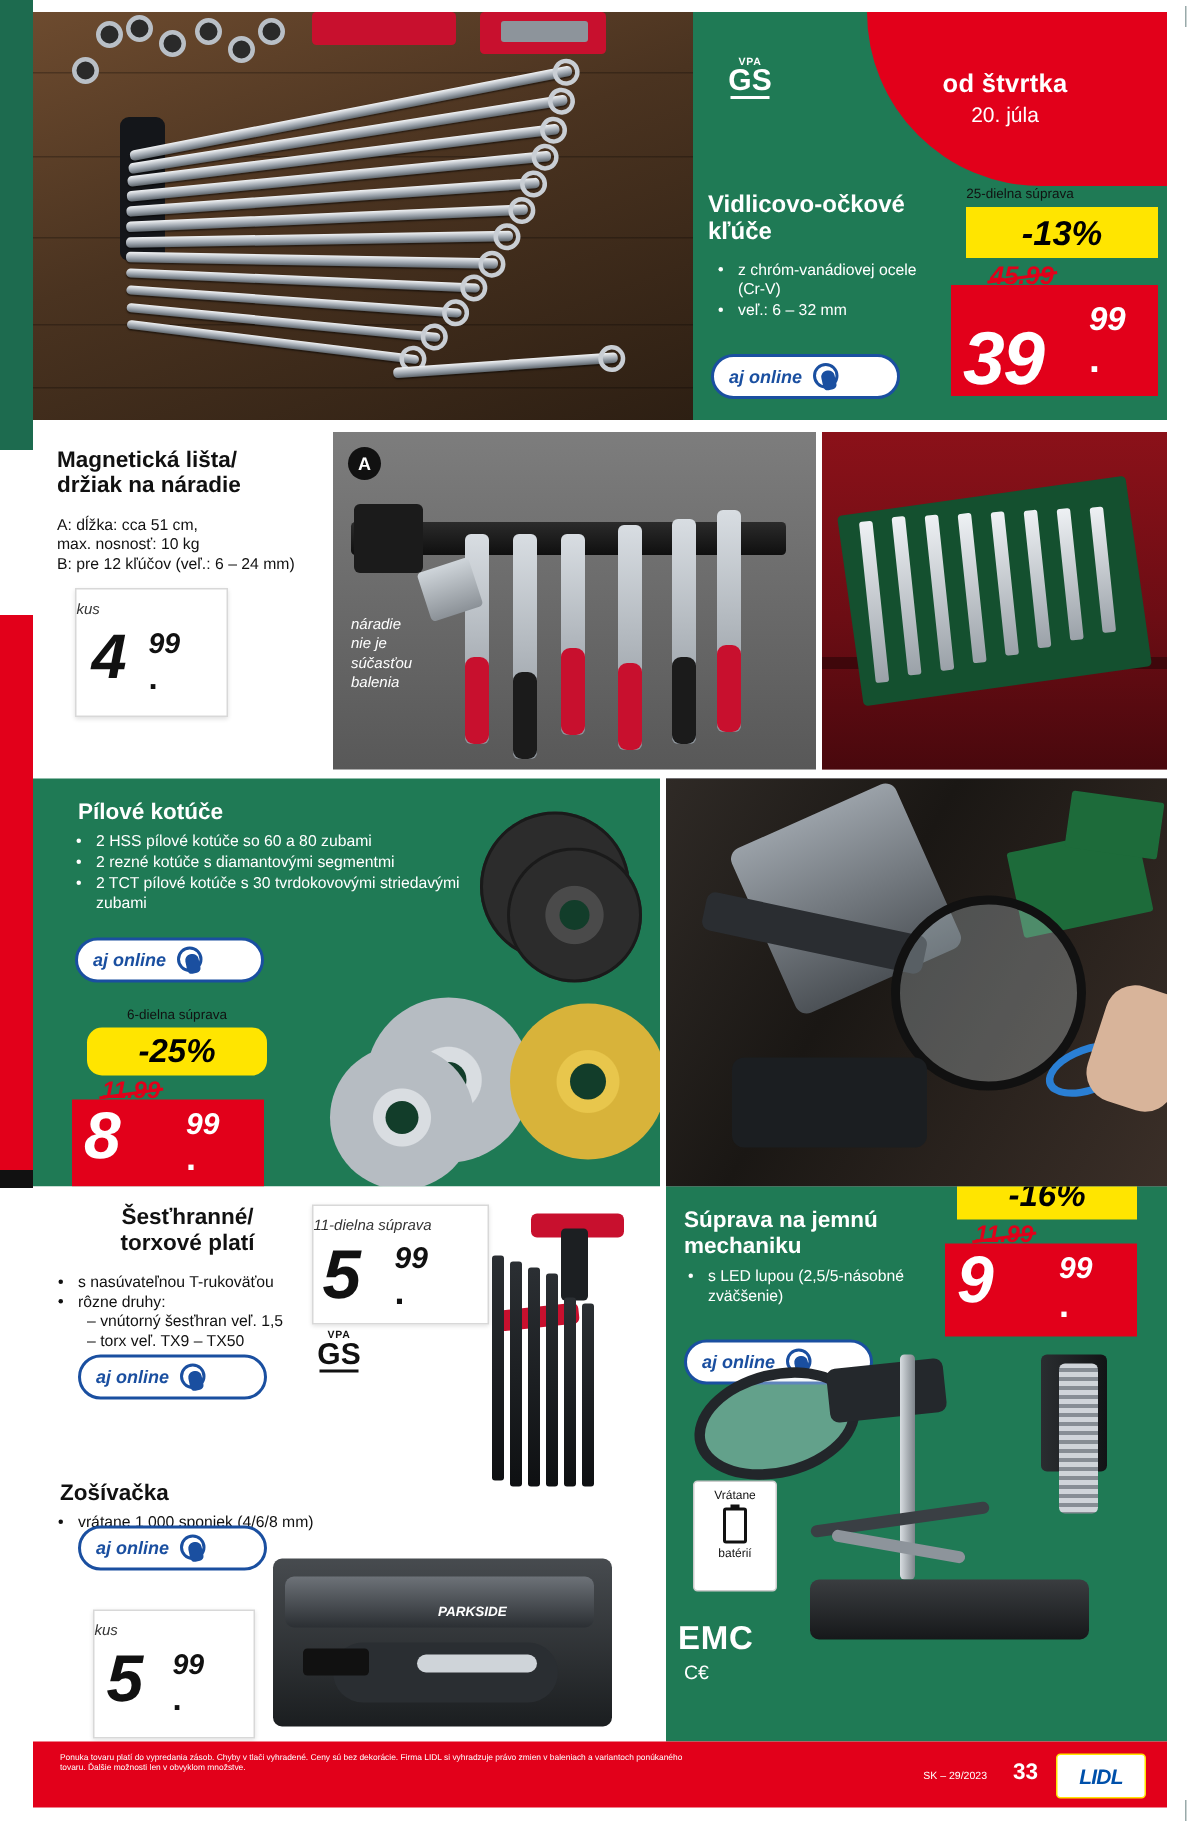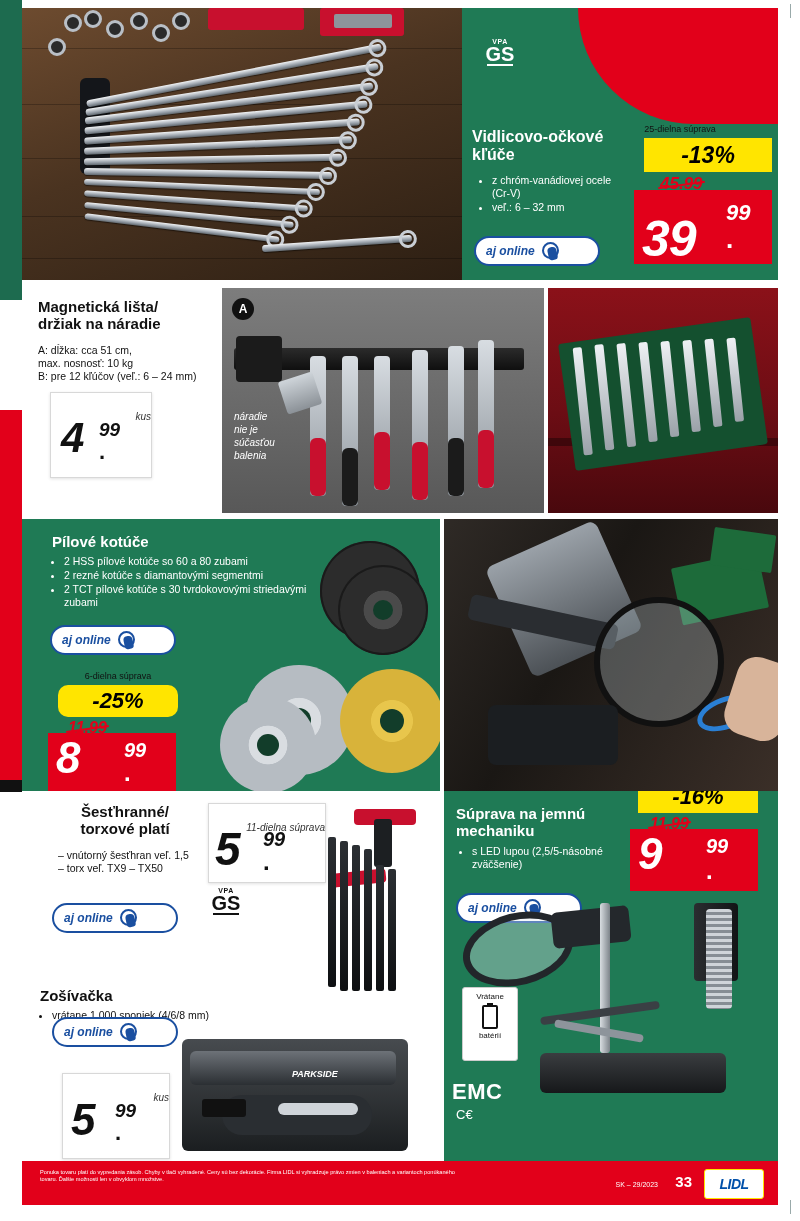--- a/index.html
+++ b/index.html
@@ -55,21 +55,21 @@
   .pricebox{position:absolute;background:#e2001a;color:#fff;}
   .pricebox .main{position:absolute;font-weight:bold;font-style:italic;letter-spacing:-1px;}
   .pricebox .cents{position:absolute;font-weight:bold;font-style:italic;}
   .pricebox .dot{position:absolute;font-weight:bold;}
   .oldprice{position:absolute;color:#e2001a;font-weight:bold;font-style:italic;}
   .oldprice .strike{position:absolute;left:-2px;top:50%;width:calc(100% + 4px);height:2px;background:#e2001a;transform:rotate(-8deg);}
   .smalllabel{position:absolute;font-size:9px;color:#111;text-align:center;}
 
   
   .whitecard{position:absolute;background:#fff;border:1px solid #d8d8d8;box-shadow:0 1px 3px rgba(0,0,0,.12);}
-  .whitecard .kus{position:absolute;top:8px;left:0;width:100%;text-align:right;font-size:10px;color:#333;font-style:italic;margin-top:10px;}
+  .whitecard .kus{position:absolute;top:8px;left:0;width:100%;text-align:left;font-size:10px;color:#333;font-style:italic;}
   .whitecard .p{position:absolute;font-weight:bold;font-style:italic;color:#111;letter-spacing:-1px;}
   .whitecard .c{position:absolute;font-weight:bold;font-style:italic;color:#111;}
   .whitecard .d{position:absolute;font-weight:bold;color:#111;}
 
   
   .mag-left{left:22px;top:288px;width:200px;height:225px;background:#ffffff;}
   .mag-title{position:absolute;left:16px;top:10px;width:180px;font-size:15px;font-weight:bold;color:#111;line-height:17px;}
   .mag-desc{position:absolute;left:16px;top:56px;width:180px;font-size:10.5px;color:#111;line-height:13px;}
   .mag-photo{left:222px;top:288px;width:322px;height:225px;background:linear-gradient(180deg,#7d7d7d,#585858);overflow:hidden;}
   .mag-photo2{left:548px;top:288px;width:230px;height:225px;background:linear-gradient(180deg,#8c1018,#5a0c12);overflow:hidden;}
@@ -184,20 +184,24 @@
       <div class="wr" style="left:32px;top:136px;width:236px;height:6px;transform:rotate(2.5deg);"></div>
       <div class="wr" style="left:32px;top:150px;width:224px;height:6px;transform:rotate(4deg);"></div>
       <div class="wr" style="left:32px;top:164px;width:210px;height:6px;transform:rotate(5.5deg);"></div>
       <div class="wr" style="left:32px;top:177px;width:196px;height:6px;transform:rotate(7deg);"></div>
       <div class="wr" style="left:210px;top:192px;width:150px;height:7px;transform:rotate(-4deg);"></div>
     </div>
   </div>
 
   <div class="abs top-green">
     <div class="red-quarter"></div>
+    <div class="od-stvrtka">
+      <div class="l1">od štvrtka</div>
+      <div class="l2">20. júla</div>
+    </div>
 
     <div class="gs-badge">
       <div class="vpa">VPA</div>
       <div class="gs">GS</div>
       <div class="bar"></div>
     </div>
 
     <div class="prod-title">Vidlicovo-očkové kľúče</div>
 
     <div class="bul" style="left:18px;top:166px;width:150px;">
@@ -406,20 +410,24 @@
     <div class="emc" style="left:8px;top:288px;">EMC</div>
     <div class="ce" style="left:12px;top:316px;">C€</div>
   </div>
 
   <div class="abs hex-panel">
     <div class="hex-title">
       <div>Šesťhranné/</div>
       <div>torxové platí</div>
     </div>
     <div class="hex-bul">
+      <ul>
+        <li>s nasúvateľnou T-rukoväťou</li>
+        <li>rôzne druhy:</li>
+      </ul>
       <div style="padding-left:18px;">
         <div>– vnútorný šesťhran veľ. 1,5</div>
         <div>– torx veľ. TX9 – TX50</div>
       </div>
     </div>
 
     <div class="online-btn" style="left:30px;top:112px;width:104px;">
       <span class="t">aj online</span>
       <span class="hand">
           <span class="c"></span>

